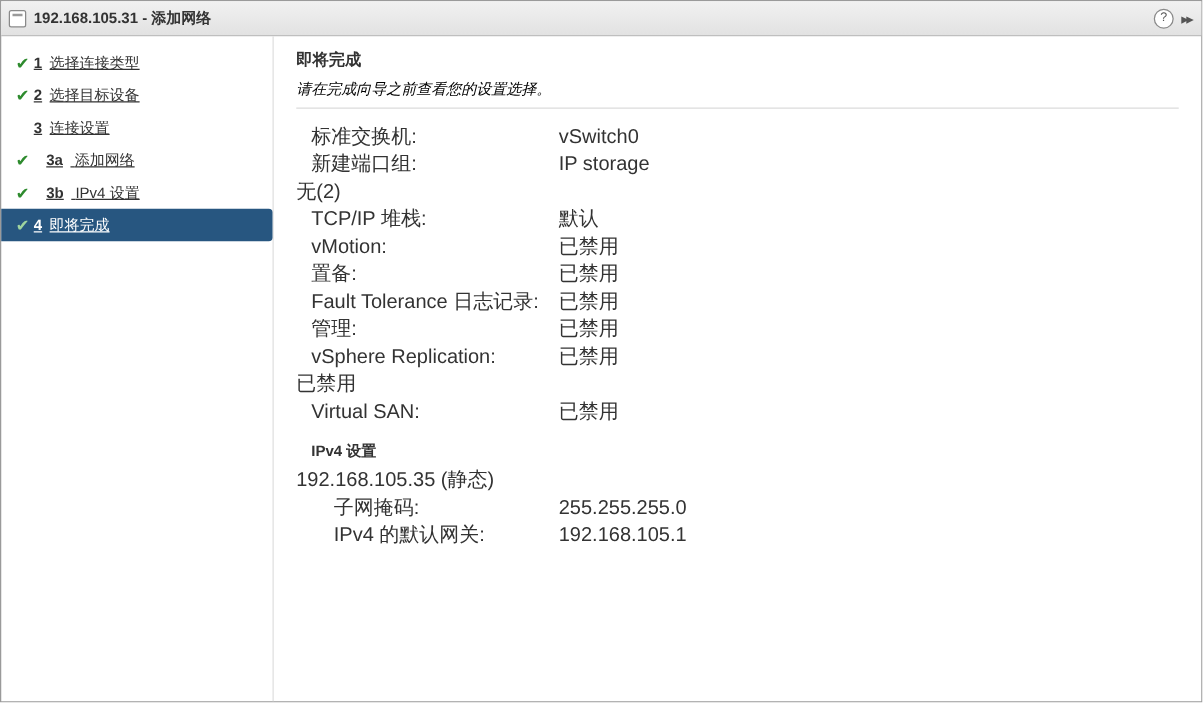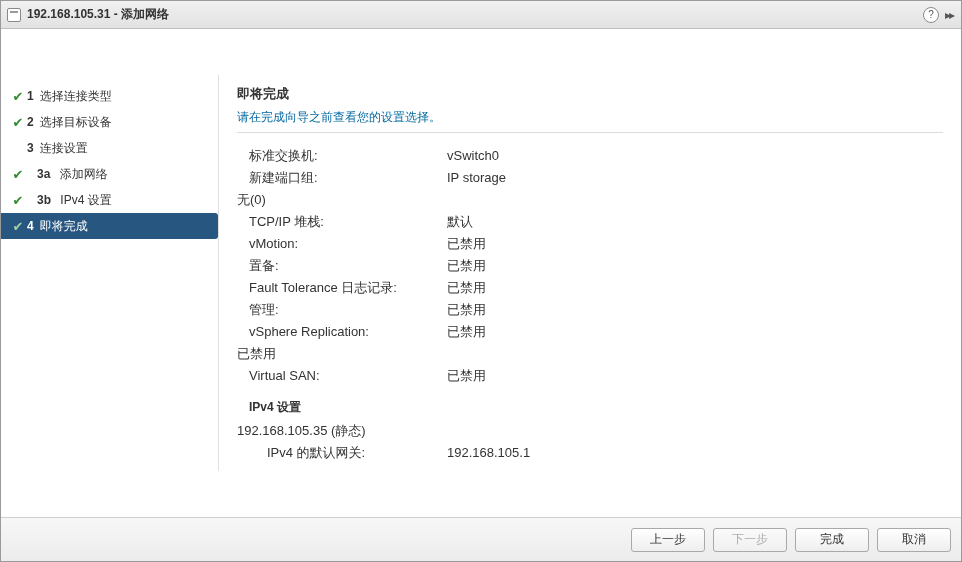--- a/index.html
+++ b/index.html
@@ -8,21 +8,20 @@
     font-family: Arial, "Microsoft YaHei", sans-serif;
     font-size: 12px;
     color: #333;
     background: #fff;
   }
   .dialog {
     width: 962px; height: 562px;
     border: 1px solid #9a9a9a;
     display: flex; flex-direction: column;
     background: #fff;
-    gap: 46px;
   }
   .titlebar {
     height: 28px;
     background: linear-gradient(#f1f1f1, #e2e2e2);
     border-bottom: 1px solid #bfbfbf;
     display: flex; align-items: center;
     padding: 0 6px;
     font-size: 12px;
     color: #333;
   }
@@ -74,41 +73,41 @@
   }
   .step .check {
     width: 18px; height: 18px;
     display: inline-flex; align-items: center; justify-content: center;
     color: #2e8b2e; font-size: 13px;
   }
   .step .check.hidden { visibility: hidden; }
   .step .num { font-weight: bold; margin-right: 6px; }
   .step.sub { padding-left: 8px; }
   .step.sub .label-wrap { padding-left: 10px; }
-  .step .label-wrap { display: inline-block; }
+  .step .label-wrap { display: inline-block; text-decoration: underline; }
   .step.active {
     background: #275680;
     color: #fff;
     border-radius: 0 3px 3px 0;
   }
   .step.active .check { color: #9fd49f; }
   .content {
     flex: 1; padding: 10px 18px 10px 18px;
     overflow: auto;
   }
   .content h1 {
     font-size: 13px; font-weight: bold; margin-bottom: 6px;
   }
   .content .subtitle {
-    color: #0369a1; font-size: 12px; margin-bottom: 6px;
+    color: #000000; font-size: 12px; margin-bottom: 6px; font-style: italic;
   }
   .content hr {
     border: none; border-top: 1px solid #dcdcdc; margin: 4px 0 14px 0;
   }
-  .kv { display: flex; font-size: 13px; margin-bottom: 4px; line-height: 18px; }
+  .kv { display: flex; font-size: 16px; margin-bottom: 4px; line-height: 18px; }
   .kv .k { width: 210px; color: #333; padding-left: 12px; }
   .kv .v { color: #333; }
   .section-header { font-size: 12px; font-weight: bold; margin: 14px 0 6px 12px; }
   .kv.ind .k { padding-left: 30px; width: 210px; }
   .footer {
     height: 44px;
     border-top: 1px solid #cfcfcf;
     background: linear-gradient(#f7f7f7, #ececec);
     display: flex; align-items: center; justify-content: flex-end;
     padding: 0 10px; gap: 8px;
@@ -178,21 +177,21 @@
 
       <div class="kv">
           <div class="k">标准交换机:</div>
           <div class="v">vSwitch0</div>
         </div>
       <div class="kv">
           <div class="k">新建端口组:</div>
           <div class="v">IP storage</div>
         </div>
       <div class="kv">
-          <div class="v">无(0)</div>
+          <div class="v">无(2)</div>
         </div>
       <div class="kv">
           <div class="k">TCP/IP 堆栈:</div>
           <div class="v">默认</div>
         </div>
       <div class="kv">
           <div class="k">vMotion:</div>
           <div class="v">已禁用</div>
         </div>
       <div class="kv">
@@ -216,30 +215,28 @@
         </div>
       <div class="kv">
           <div class="k">Virtual SAN:</div>
           <div class="v">已禁用</div>
         </div>
 
       <div class="section-header">IPv4 设置</div>
 
       <div class="kv ind">
           <div class="v">192.168.105.35 (静态)</div>
+        </div>
+      <div class="kv ind">
+          <div class="k">子网掩码:</div>
+          <div class="v">255.255.255.0</div>
         </div>
       <div class="kv ind">
           <div class="k">IPv4 的默认网关:</div>
           <div class="v">192.168.105.1</div>
         </div>
 
     </div>
 
   </div>
 
-  <div class="footer">
-    <button class="btn">上一步</button>
-    <button class="btn" disabled="">下一步</button>
-    <button class="btn">完成</button>
-    <button class="btn">取消</button>
-  </div>
 
 </div>
 
 </body></html>

